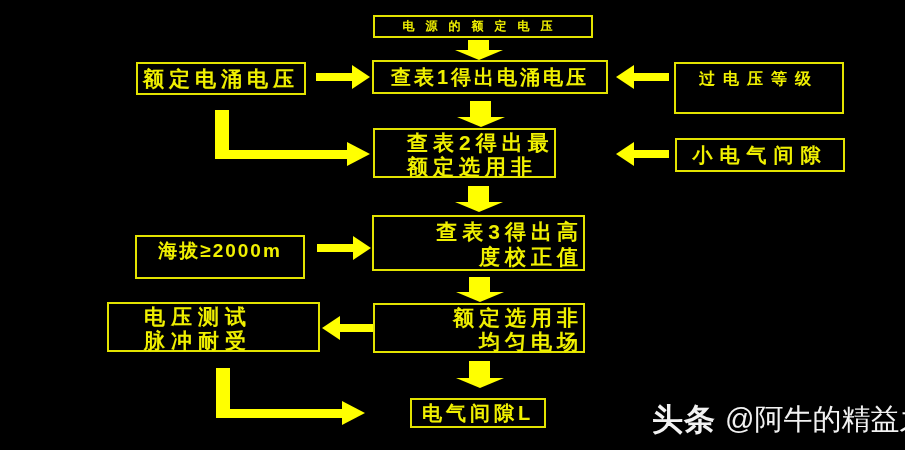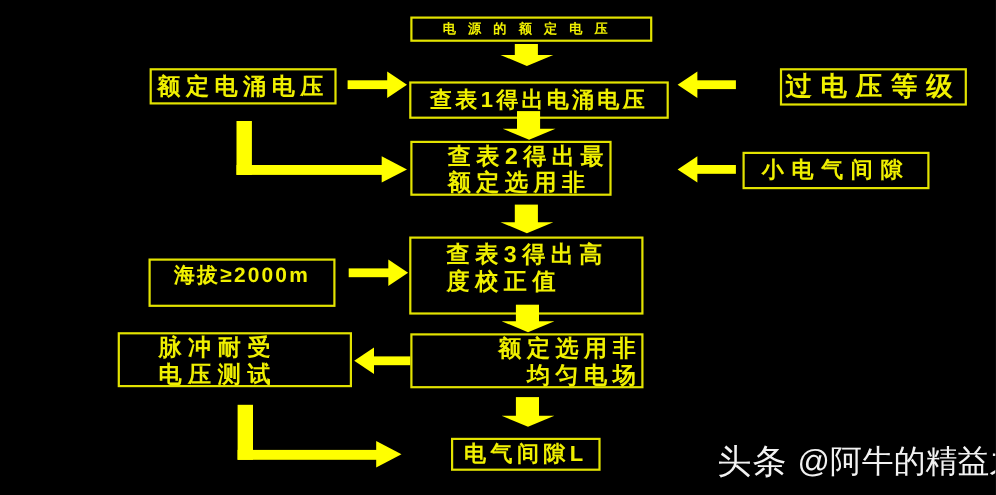--- a/index.html
+++ b/index.html
@@ -18,26 +18,26 @@
   }
   
   .node{
     position:absolute;border:2px solid var(--yl-border);
     color:var(--yl-text);font-weight:bold;text-align:center;
     background:var(--bg);
   }
   .node .ln{display:block;}
   .n-source    {left:373px;top:15px; width:220px;height:23px;font-size:12px;letter-spacing:11px;line-height:19px;}
   .n-ratedsurge{left:136px;top:62px; width:170px;height:33px;font-size:21px;letter-spacing:5px;line-height:29px;}
-  .n-table1    {left:372px;top:74px; width:236px;height:34px;font-size:20px;letter-spacing:3px;line-height:30px;}
-  .n-overvolt  {left:709px;top:62px; width:170px;height:34px;font-size:24px;letter-spacing:8px;line-height:30px;}
+  .n-table1    {left:372px;top:60px; width:236px;height:34px;font-size:20px;letter-spacing:3px;line-height:30px;}
+  .n-overvolt  {left:674px;top:62px; width:170px;height:52px;font-size:16px;letter-spacing:8px;line-height:30px;}
   .n-table2    {left:373px;top:128px;width:183px;height:50px;font-size:21px;letter-spacing:5px;line-height:24px;padding:1px 0 0 32px;text-align:left;}
   .n-pollution {left:675px;top:138px;width:170px;height:34px;font-size:20px;letter-spacing:7px;line-height:30px;}
   .n-altitude  {left:135px;top:235px;width:170px;height:44px;font-size:19px;letter-spacing:2px;line-height:27px;}
-  .n-table3    {left:372px;top:215px;width:213px;height:71px;font-size:21px;letter-spacing:5px;line-height:25px;padding:2px 0 0 32px;text-align:left;}
+  .n-table3    {left:372px;top:215px;width:213px;height:56px;font-size:21px;letter-spacing:5px;line-height:25px;padding:2px 0 0 32px;text-align:right;}
   .n-impulse   {left:107px;top:302px;width:213px;height:50px;font-size:21px;letter-spacing:6px;line-height:24px;padding:1px 0 0 35px;text-align:left;}
   .n-nonunif   {left:373px;top:303px;width:212px;height:50px;font-size:21px;letter-spacing:5px;line-height:24px;padding:1px 0 0 32px;text-align:right;}
   .n-clearance {left:410px;top:398px;width:136px;height:30px;font-size:20px;letter-spacing:4px;line-height:26px;}
 
   
   .darr{position:absolute;width:48px;}
   .darr .dstem{position:absolute;left:13px;top:0;width:21px;background:var(--arrow);}
   .darr .dhead{position:absolute;left:0;bottom:0;width:0;height:0;
     border-left:24px solid transparent;border-right:24px solid transparent;
     border-top:10px solid var(--arrow);}
@@ -74,21 +74,21 @@
   .e1 .hstem2{top:40px;width:133px;height:9px;}
   .e1 .ehead{left:132px;top:32px;}
   .e2{left:216px;top:368px;width:152px;height:58px;}
   .e2 .vstem{height:50px;}
   .e2 .hstem2{top:41px;width:127px;height:9px;}
   .e2 .ehead{left:126px;top:33px;}
 
   
   .watermark{position:absolute;left:652px;top:402px;height:36px;
     display:flex;align-items:center;gap:9px;color:var(--wm);white-space:nowrap;}
-  .wm-brand{font-size:31px;font-weight:400;letter-spacing:1px;}
+  .wm-brand{font-size:31px;font-weight:700;letter-spacing:1px;}
   .wm-handle{font-size:29px;font-weight:400;}
 </style>
 </head>
 <body>
 
 <div class="stage">
 
   <div class="node n-source">
     <span class="ln">电源的额定电压</span>
   </div>
@@ -117,22 +117,22 @@
   <div class="node n-altitude">
     <span class="ln">海拔≥2000m</span>
   </div>
 
   <div class="node n-table3">
     <span class="ln">查表3得出高</span>
     <span class="ln">度校正值</span>
   </div>
 
   <div class="node n-impulse">
+    <span class="ln">电压测试</span>
     <span class="ln">脉冲耐受</span>
-    <span class="ln">电压测试</span>
   </div>
 
   <div class="node n-nonunif">
     <span class="ln">额定选用非</span>
     <span class="ln">均匀电场</span>
   </div>
 
   <div class="node n-clearance">
     <span class="ln">电气间隙L</span>
   </div>

